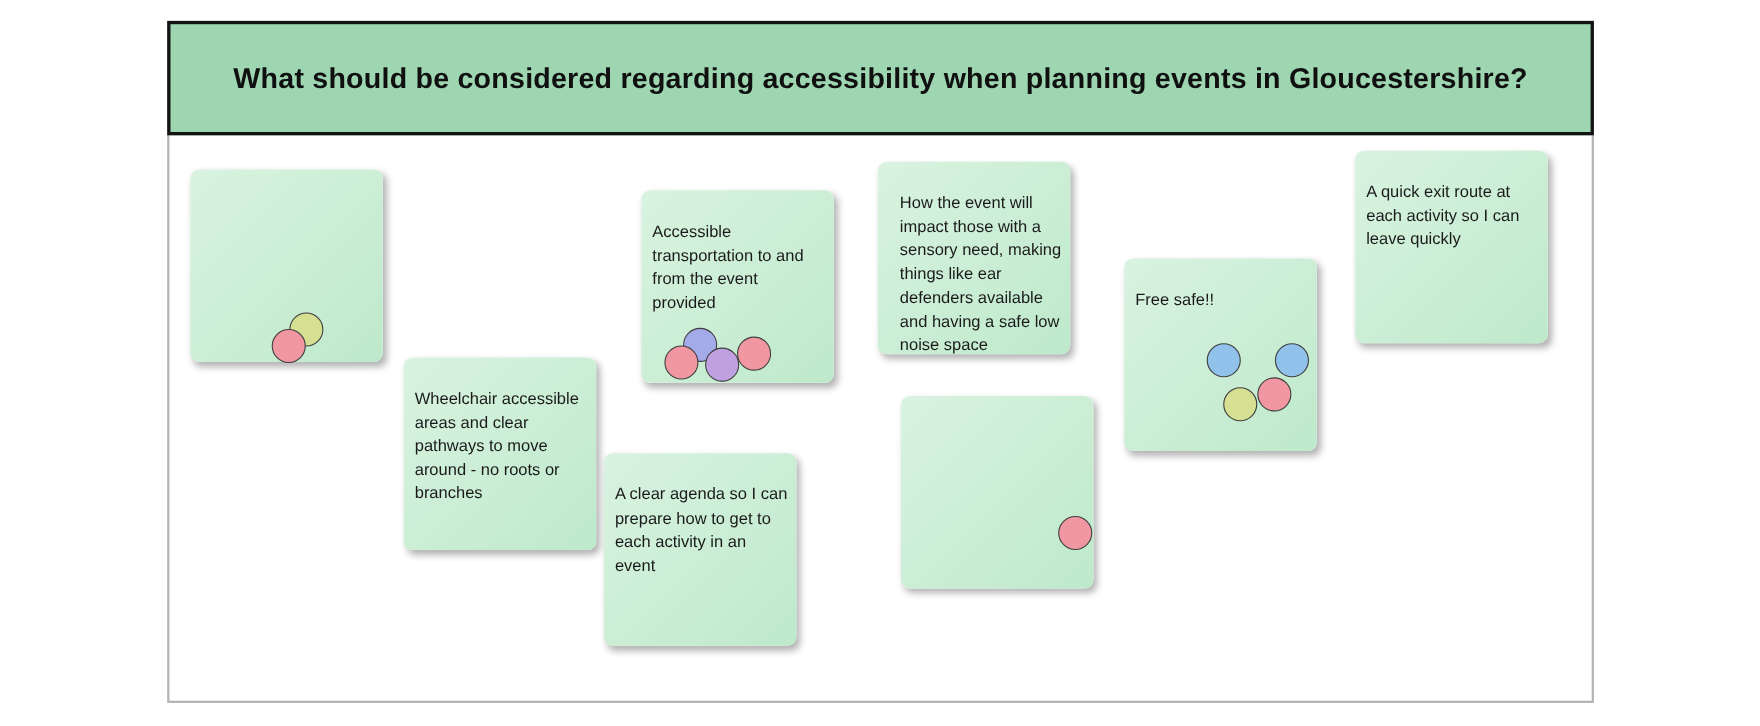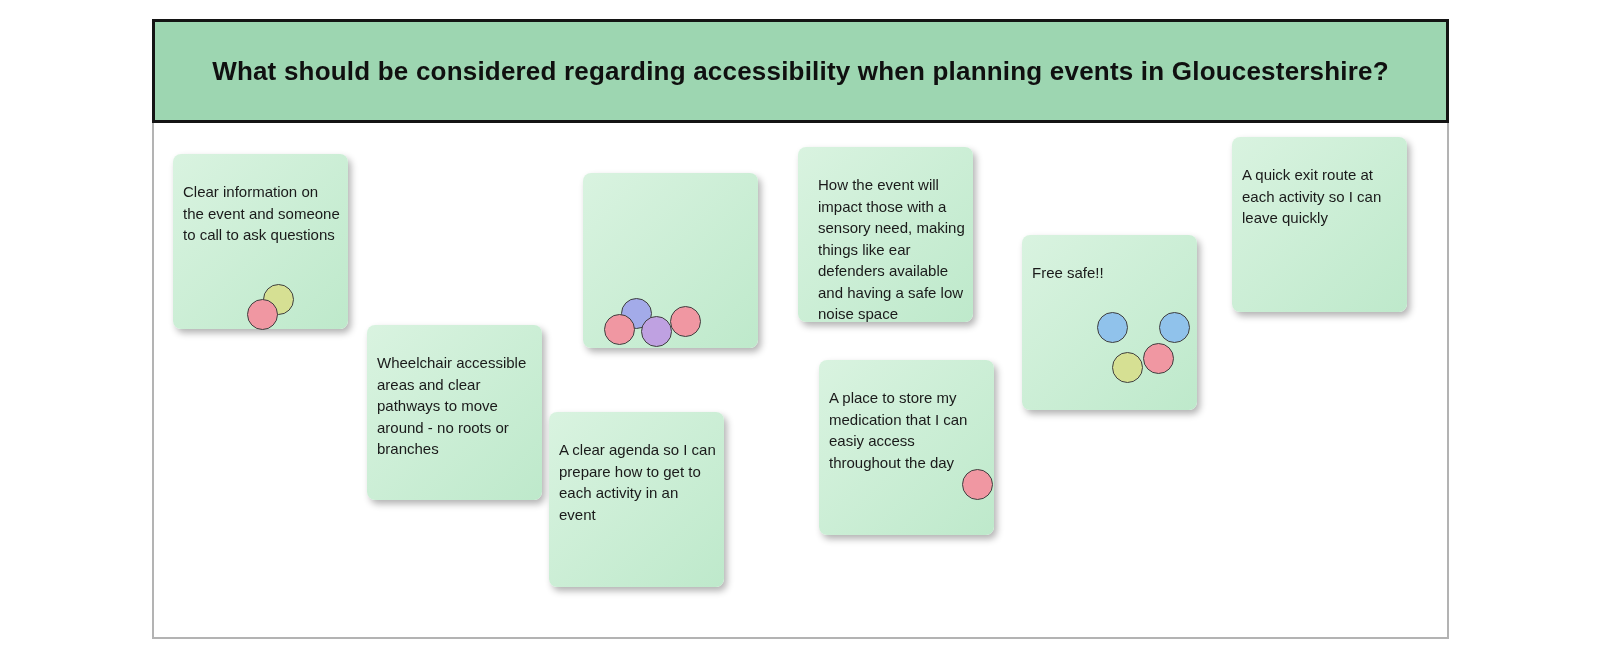--- a/index.html
+++ b/index.html
@@ -50,41 +50,40 @@
 <body>
 
 <div class="canvas">
   <div class="board">
     <div class="board-header" style="background: rgb(157, 214, 177);">
       <h1 class="board-title">What should be considered regarding accessibility when planning events in Gloucestershire?</h1>
     </div>
   </div>
   <div id="notes-layer">
       <div class="note" style="left: 173px; top: 154px; background: linear-gradient(135deg, rgb(217, 243, 224) 0%, rgb(190, 233, 203) 100%);">
-    <div class="note-text">Clear information on the event and someone to call to ask questions</div>
   <div class="dot" style="left: 89.5px; top: 129.5px; background: rgb(214, 224, 147);"></div>
         <div class="dot" style="left: 73.5px; top: 144.5px; background: rgb(240, 151, 162);"></div>
       </div>
       <div class="note" style="left: 367px; top: 284px; background: linear-gradient(135deg, rgb(217, 243, 224) 0%, rgb(190, 233, 203) 100%); margin-top: 41px;">
     <div class="note-text">Wheelchair accessible areas and clear pathways to move around - no roots or branches</div>
   </div>
       <div class="note" style="left: 583px; top: 173px; background: linear-gradient(135deg, rgb(217, 243, 224) 0%, rgb(190, 233, 203) 100%);">
+    <div class="note-text">Accessible transportation to and from the event provided</div>
   <div class="dot" style="left: 37.5px; top: 124.5px; background: rgb(163, 171, 233);"></div>
         <div class="dot" style="left: 86.5px; top: 132.5px; background: rgb(240, 151, 162);"></div>
         <div class="dot" style="left: 20.5px; top: 140.5px; background: rgb(240, 151, 162);"></div>
         <div class="dot" style="left: 57.5px; top: 142.5px; background: rgb(191, 161, 225);"></div>
       </div>
       <div class="note" style="left: 798px; top: 147px; background: linear-gradient(135deg, rgb(217, 243, 224) 0%, rgb(190, 233, 203) 100%); padding-left: 20px;">
     <div class="note-text">How the event will impact those with a sensory need, making things like ear defenders available and having a safe low noise space</div>
   </div>
       <div class="note" style="left: 549px; top: 412px; background: linear-gradient(135deg, rgb(217, 243, 224) 0%, rgb(190, 233, 203) 100%);">
     <div class="note-text">A clear agenda so I can prepare how to get to each activity in an event</div>
   </div>
       <div class="note" style="left: 819px; top: 360px; background: linear-gradient(135deg, rgb(217, 243, 224) 0%, rgb(190, 233, 203) 100%);">
-    <div class="note-text">A place to store my medication that I can easiy access throughout the day</div>
   <div class="dot" style="left: 142.5px; top: 108.5px; background: rgb(240, 151, 162);"></div>
       </div>
       <div class="note" style="left: 1022px; top: 235px; background: linear-gradient(135deg, rgb(217, 243, 224) 0%, rgb(190, 233, 203) 100%);">
     <div class="note-text">Free safe!!</div>
   <div class="dot" style="left: 74.5px; top: 76.5px; background: rgb(144, 194, 235);"></div>
         <div class="dot" style="left: 136.5px; top: 76.5px; background: rgb(144, 194, 235);"></div>
         <div class="dot" style="left: 89.5px; top: 116.5px; background: rgb(214, 224, 147);"></div>
         <div class="dot" style="left: 120.5px; top: 107.5px; background: rgb(240, 151, 162);"></div>
       </div>
       <div class="note" style="left: 1232px; top: 137px; background: linear-gradient(135deg, rgb(217, 243, 224) 0%, rgb(190, 233, 203) 100%);">

